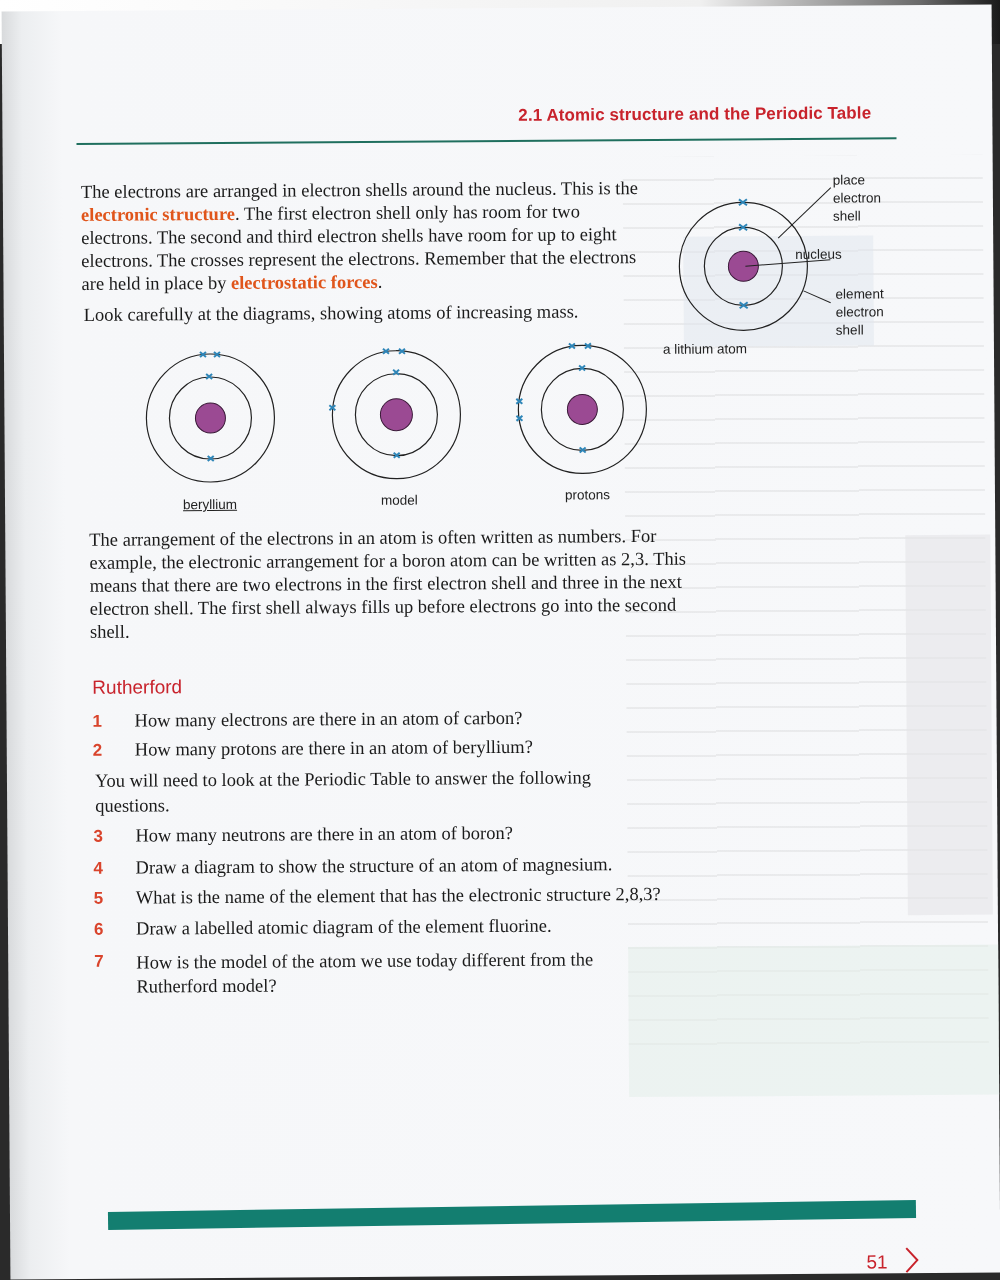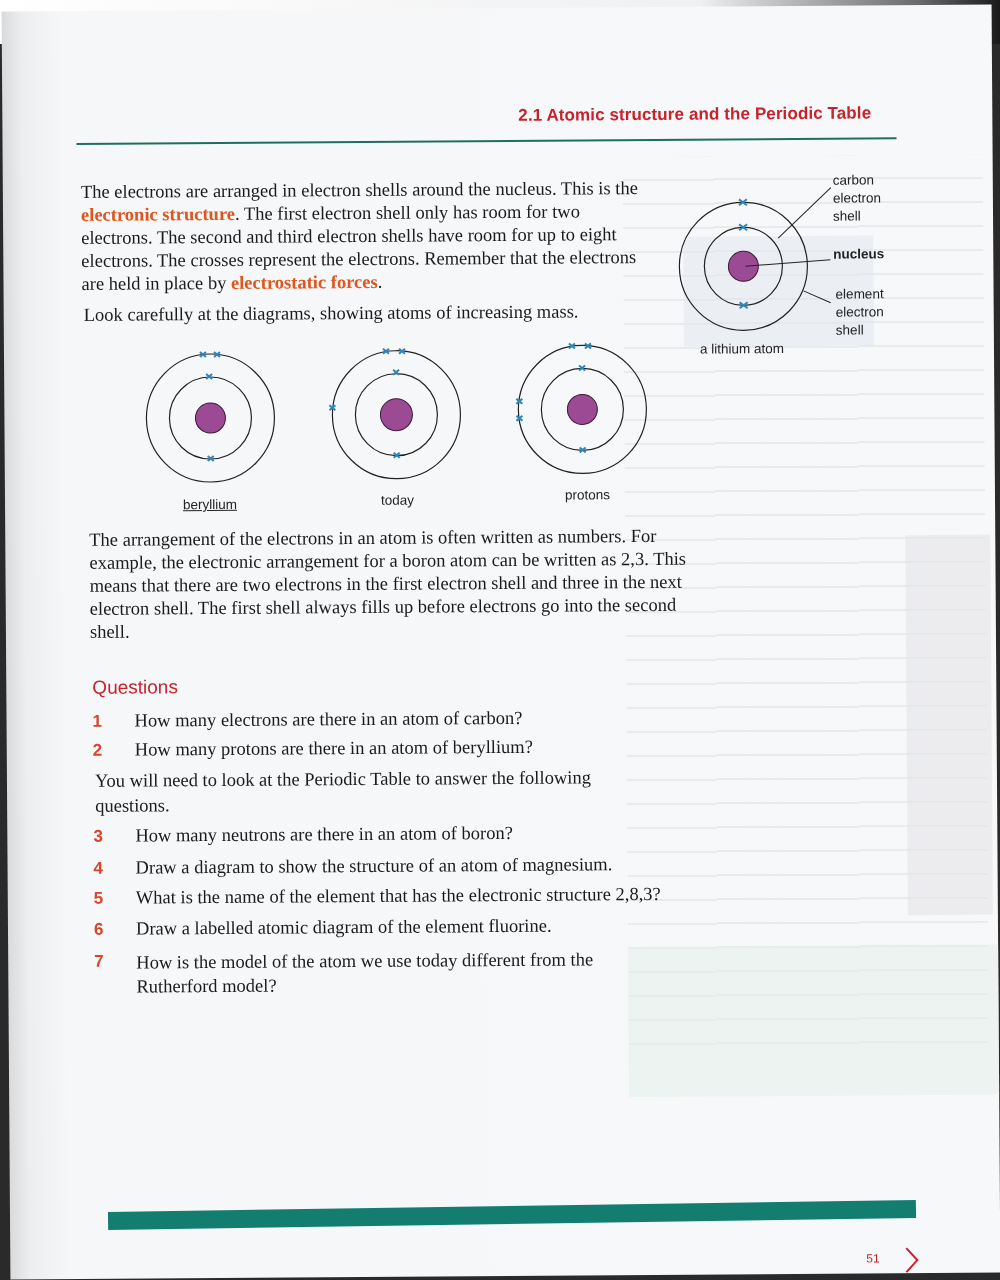--- a/index.html
+++ b/index.html
@@ -66,21 +66,21 @@
     font-family: "Liberation Sans", sans-serif; font-weight: bold; color: #d9442c; font-size: 17px;
   }
   .q-text { display: inline-block; vertical-align: top; }
   .note { position: absolute; left: 88px; top: 758px; width: 520px; font-size: 18.5px; line-height: 25px; color: #1b1b1b; }
   .footer-bar {
     position: absolute; left: 98px; top: 1198px; width: 808px; height: 18px;
     background: #137e70; transform: rotate(-0.45deg);
   }
   .page-number {
     position: absolute; left: 856px; top: 1246px;
-    font-family: "Liberation Sans", sans-serif; font-size: 12px; color: #c8232c;
+    font-family: "Liberation Sans", sans-serif; font-size: 19px; color: #c8232c;
   }
   .next-icon { position: absolute; left: 892px; top: 1240px; }
 </style>
 </head>
 <body>
 
 <div class="top-shade"></div>
 
 <div class="page">
   <div class="ghost"></div>
@@ -111,31 +111,31 @@
     </g>
     <g stroke="#2f86b8" stroke-width="2">
       <line x1="66" y1="126" x2="74" y2="132"></line>
         <line x1="74" y1="126" x2="66" y2="132"></line>
     </g>
     <line x1="105" y1="62" x2="158" y2="12" stroke="#222" stroke-width="1"></line>
     <line x1="72" y1="90" x2="157" y2="84" stroke="#222" stroke-width="1"></line>
     <line x1="130" y1="115" x2="157" y2="127" stroke="#222" stroke-width="1"></line>
   </svg>
   <div class="diagram-label" style="left:830px; top:166px; line-height:18px;">
-    <div>carbon</div>
+    <div>place</div>
     <div>electron</div>
     <div>shell</div>
   </div>
-  <div class="diagram-label" style="left:830px; top:241px;font-weight:bold;">nucleus</div>
+  <div class="diagram-label" style="left:792px; top:241px;">nucleus</div>
   <div class="diagram-label" style="left:832px; top:280px; line-height:18px;">
     <div>element</div>
     <div>electron</div>
     <div>shell</div>
   </div>
-  <div class="diagram-label" style="left:696px; top:335px;">a lithium atom</div>
+  <div class="diagram-label" style="left:659px; top:335px;">a lithium atom</div>
 
   <svg style="position:absolute; left:138px; top:338px;" width="140" height="140">
     <circle cx="68" cy="70" r="64" fill="none" stroke="#222" stroke-width="1.2"></circle>
     <circle cx="68" cy="70" r="41" fill="none" stroke="#222" stroke-width="1.2"></circle>
     <circle cx="68" cy="70" r="15" fill="#9b4a93" stroke="#3a1a38" stroke-width="1"></circle>
     <g stroke="#2f86b8" stroke-width="2">
       <g>
           <line x1="58" y1="4" x2="64" y2="9"></line>
           <line x1="64" y1="4" x2="58" y2="9"></line>
         </g>
@@ -175,21 +175,21 @@
       <g>
           <line x1="1" y1="60" x2="7" y2="65"></line>
           <line x1="7" y1="60" x2="1" y2="65"></line>
         </g>
       <g>
           <line x1="65" y1="108" x2="71" y2="113"></line>
           <line x1="71" y1="108" x2="65" y2="113"></line>
         </g>
     </g>
   </svg>
-  <div class="diagram-label" style="left:376px; top:484px;">today</div>
+  <div class="diagram-label" style="left:376px; top:484px;">model</div>
 
   <svg style="position:absolute; left:510px; top:332px;" width="140" height="140">
     <circle cx="68" cy="70" r="64" fill="none" stroke="#222" stroke-width="1.2"></circle>
     <circle cx="68" cy="70" r="41" fill="none" stroke="#222" stroke-width="1.2"></circle>
     <circle cx="68" cy="70" r="15" fill="#9b4a93" stroke="#3a1a38" stroke-width="1"></circle>
     <g stroke="#2f86b8" stroke-width="2">
       <g>
           <line x1="55" y1="4" x2="61" y2="9"></line>
           <line x1="61" y1="4" x2="55" y2="9"></line>
         </g>
@@ -212,21 +212,21 @@
       <g>
           <line x1="65" y1="108" x2="71" y2="113"></line>
           <line x1="71" y1="108" x2="65" y2="113"></line>
         </g>
     </g>
   </svg>
   <div class="diagram-label" style="left:560px; top:480px;">protons</div>
 
   <div class="para p3">The arrangement of the electrons in an atom is often written as numbers. For example, the electronic arrangement for a boron atom can be written as 2,3. This means that there are two electrons in the first electron shell and three in the next electron shell. The first shell always fills up before electrons go into the second shell.</div>
 
-  <div class="questions-heading">Questions</div>
+  <div class="questions-heading">Rutherford</div>
 
   <div class="q-row" style="top:700px;">
     <span class="q-num">1</span><span class="q-text">How many electrons are there in an atom of carbon?</span>
   </div>
   <div class="q-row" style="top:729px;">
     <span class="q-num">2</span><span class="q-text">How many protons are there in an atom of beryllium?</span>
   </div>
 
   <div class="note">You will need to look at the Periodic Table to answer the following questions.</div>
 

